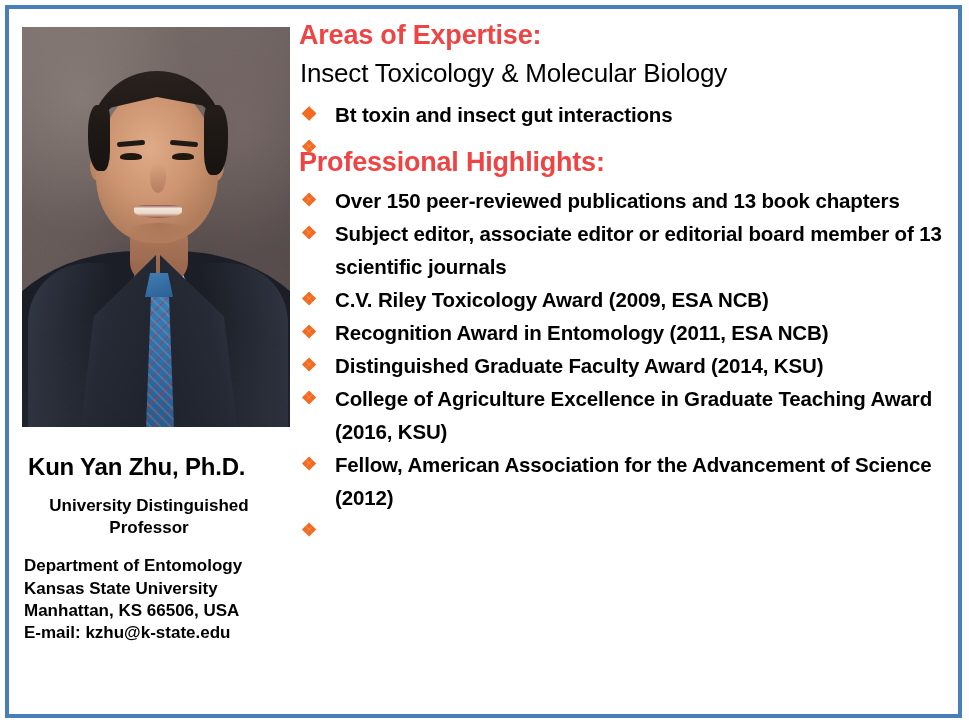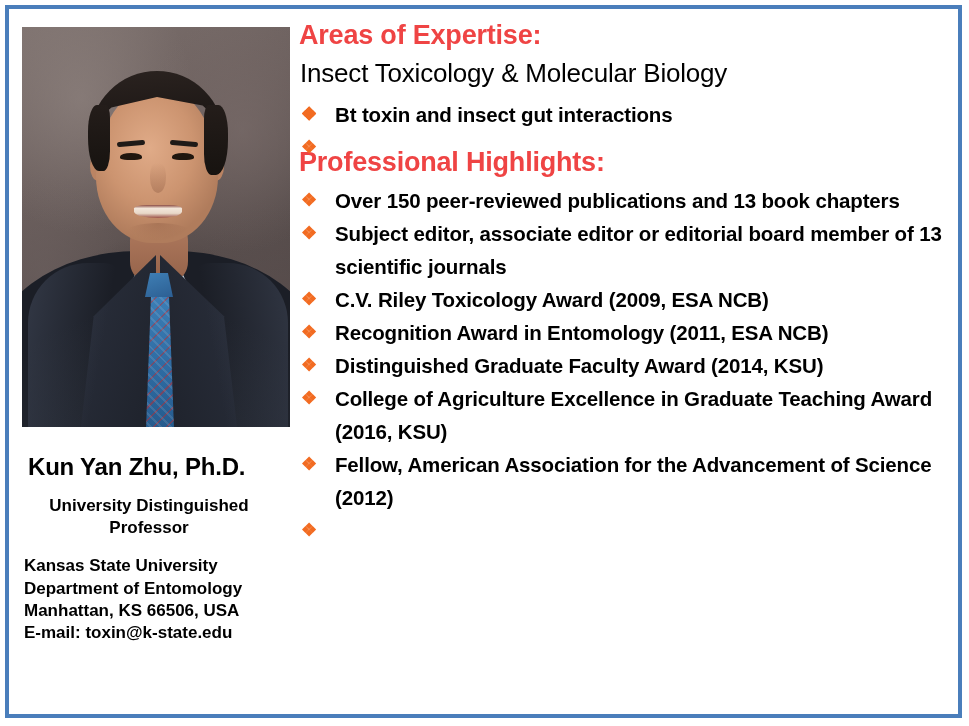--- a/index.html
+++ b/index.html
@@ -323,24 +323,24 @@
       <div class="nose"></div>
       <div class="mouth"></div>
       <div class="chin-shade"></div>
     </div>
 
     <div class="name">Kun Yan Zhu, Ph.D.</div>
 
     <div class="role">University Distinguished Professor</div>
 
     <div class="address">
+      <div>Department of Entomology</div>
       <div>Kansas State University</div>
-      <div>Department of Entomology</div>
       <div>Manhattan, KS 66506, USA</div>
-      <div>E-mail: toxin@k-state.edu</div>
+      <div>E-mail: kzhu@k-state.edu</div>
     </div>
   </div>
 
   <div class="right-col">
 
     <h2 class="section-heading">Areas of Expertise:</h2>
 
     <div class="subtitle">Insect Toxicology &amp; Molecular Biology</div>
 
     <ul class="bullets expertise">

